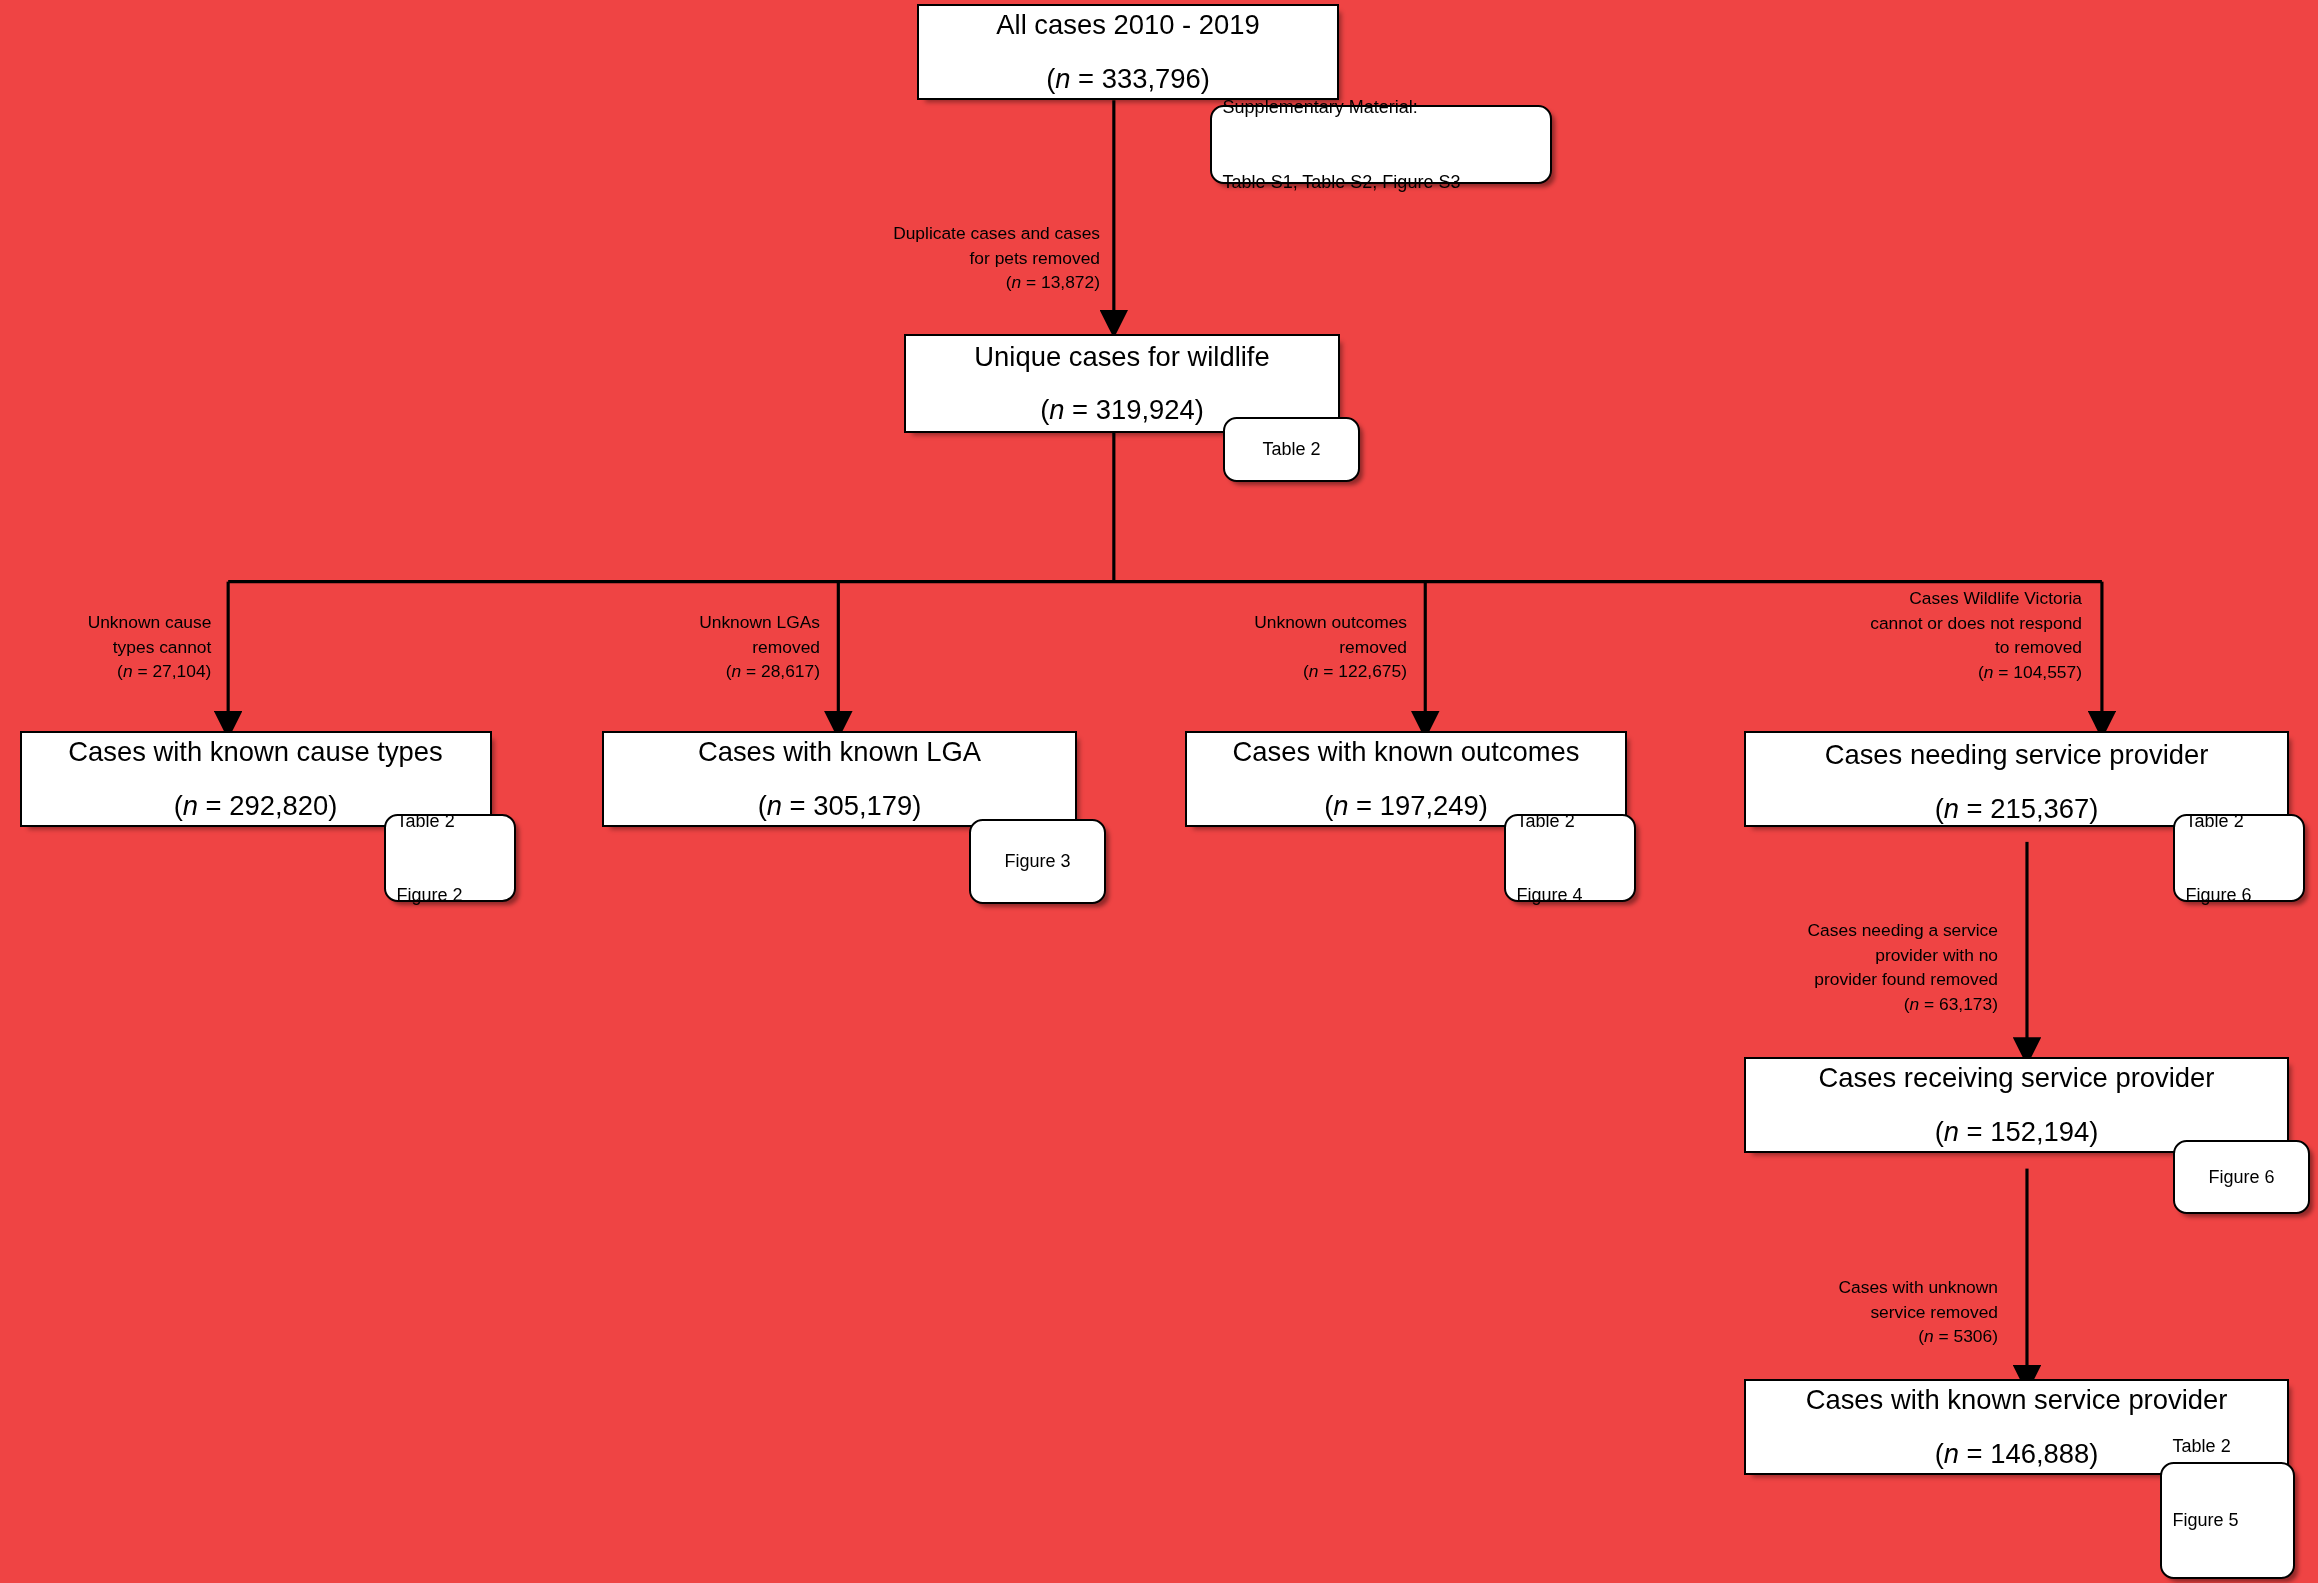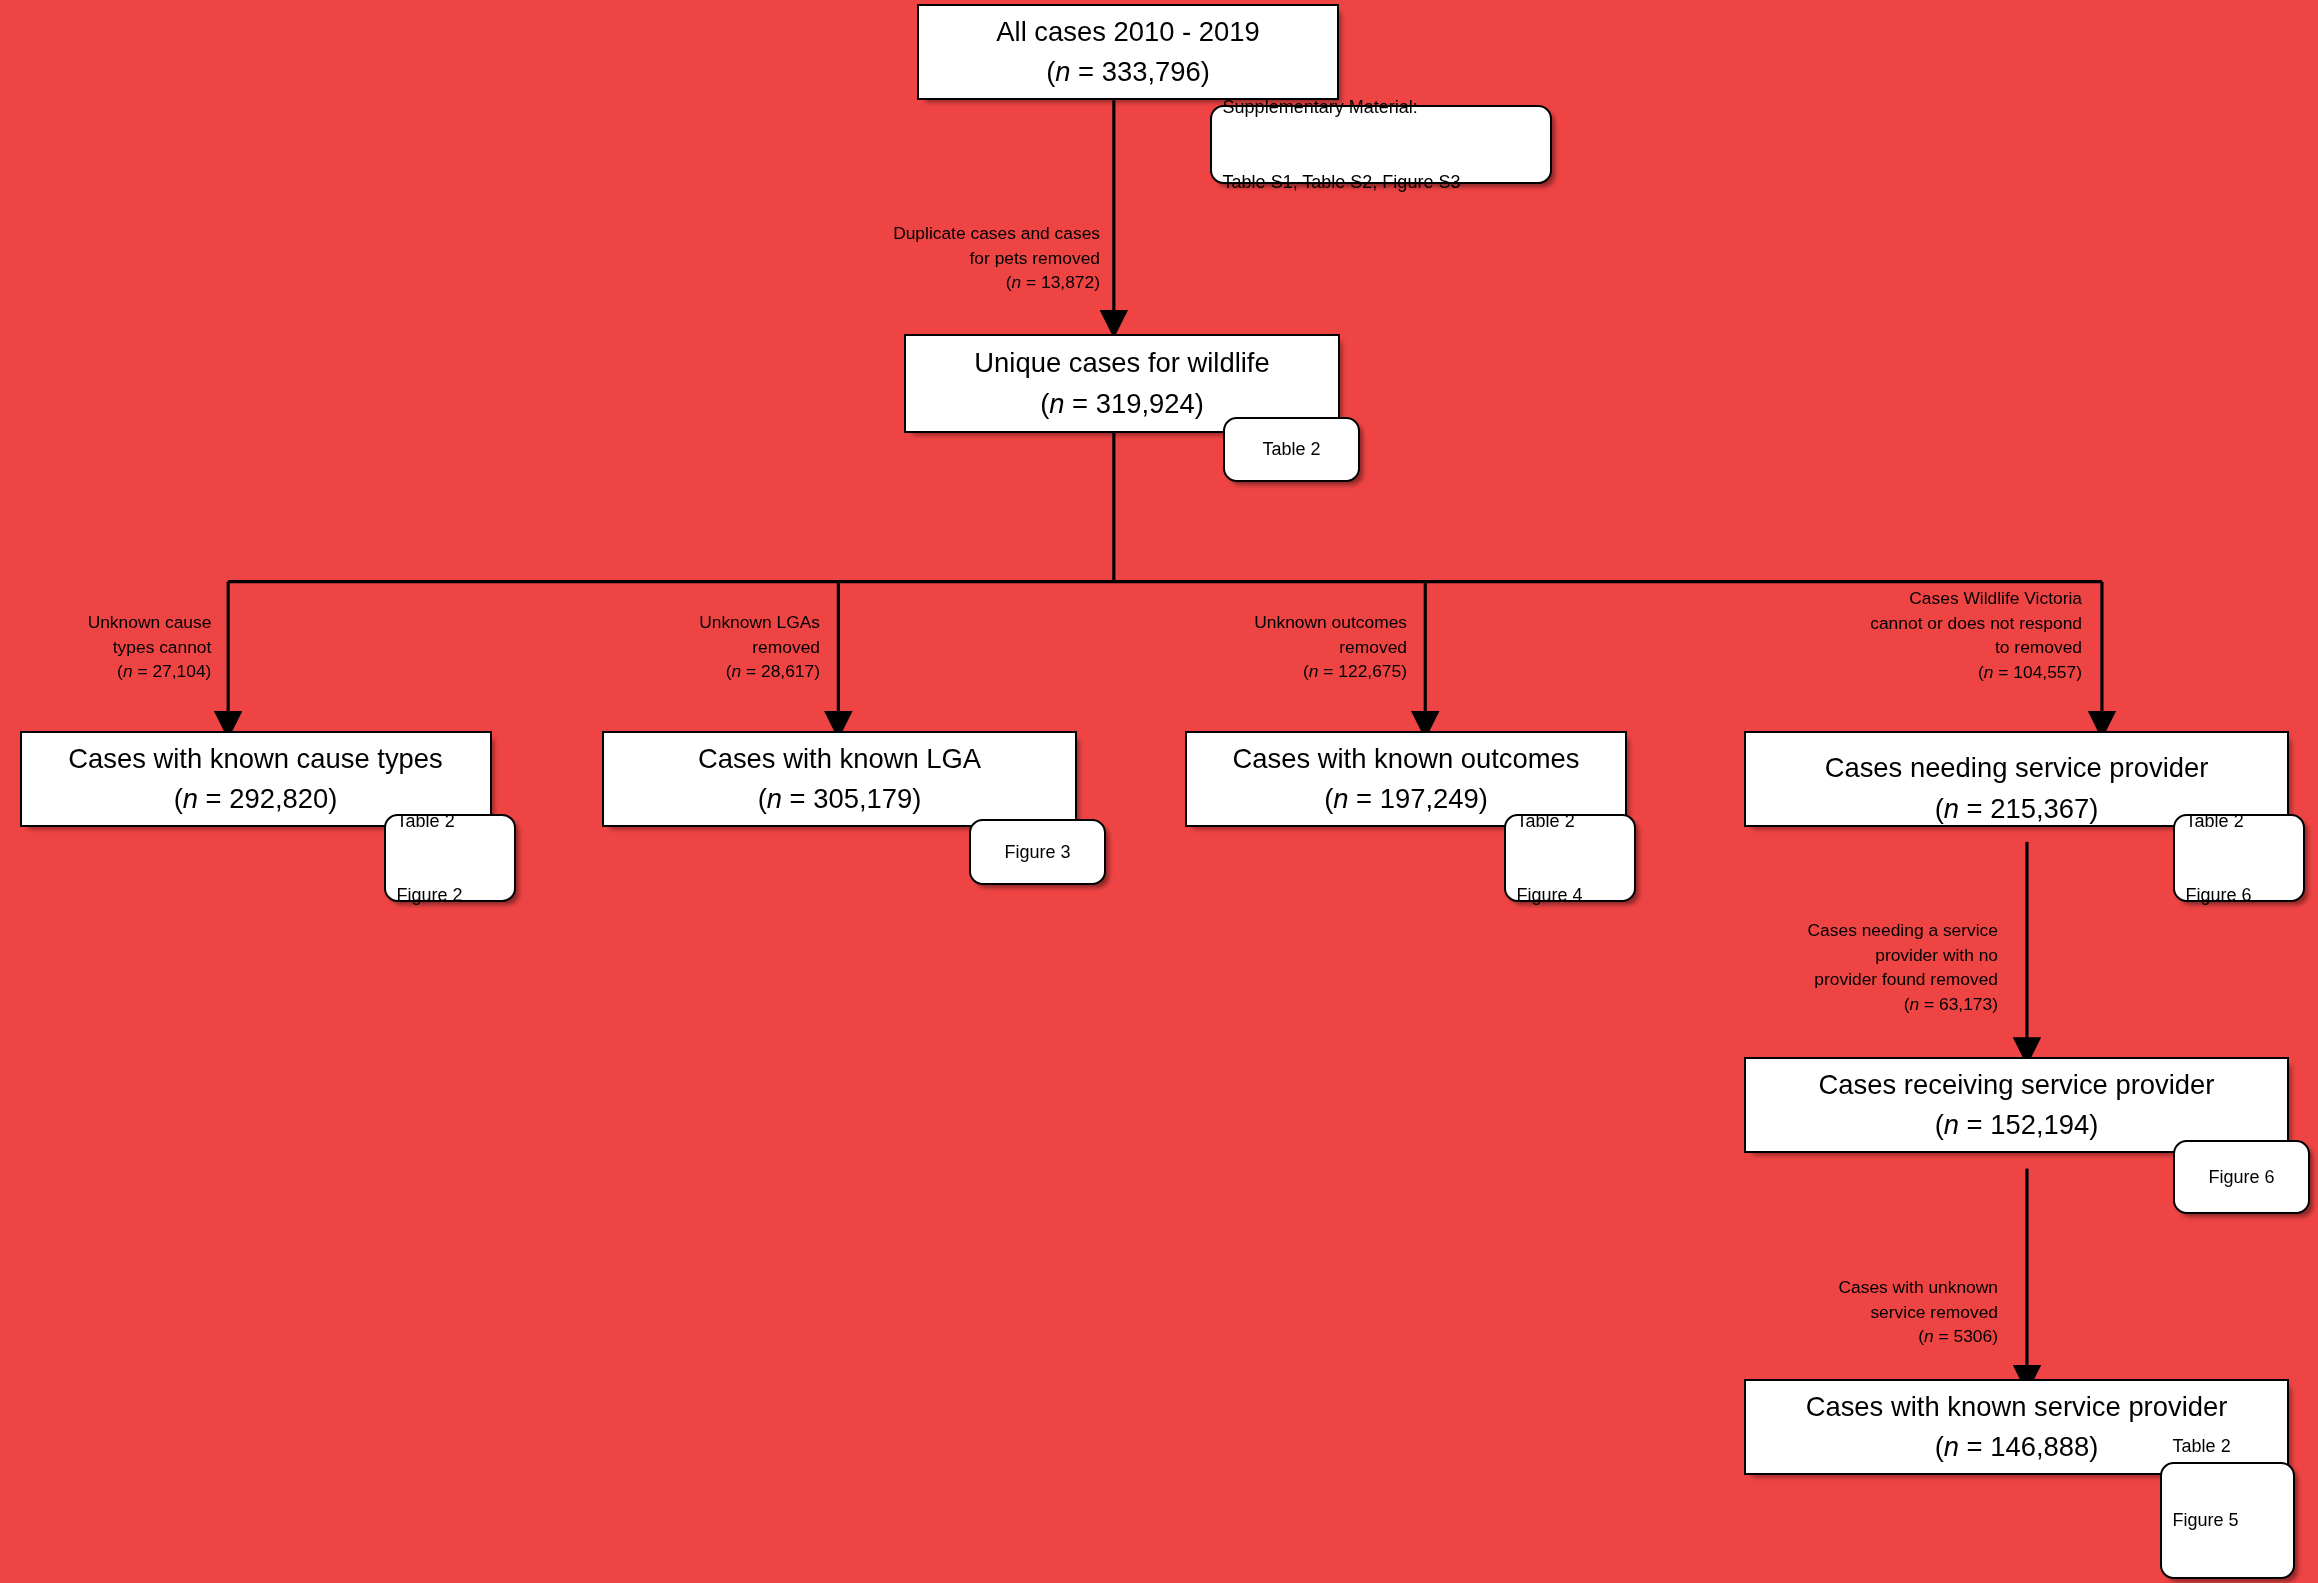--- a/index.html
+++ b/index.html
@@ -43,21 +43,21 @@
   }
   .node-title {
     font-size: 27.4px;
     line-height: 1.18;
     white-space: nowrap;
   }
   .node-count {
     font-size: 27.4px;
     line-height: 1.18;
     white-space: nowrap;
-    margin-top: 8px;
+    margin-top: 21px;
   }
   .node-count .ital {
     font-style: italic;
   }
   
   .tag-box {
     position: absolute;
     box-sizing: border-box;
     background: #ffffff;
     border: 2.6px solid #000000;
@@ -175,21 +175,21 @@
   </div>
   <div class="tag-box" style="left:384px; top:814px; width:132px; height:88px;">
     <div class="tag-line">Table 2</div>
     <div class="tag-line">Figure 2</div>
   </div>
 
   <div class="node-box" style="left:602px; top:731px; width:475px; height:96px;">
     <div class="node-title">Cases with known LGA</div>
     <div class="node-count">(<span class="ital">n</span> = <span>305,179</span>)</div>
   </div>
-  <div class="tag-box centered" style="left:969px; top:819px; width:137px; height:66px;">
+  <div class="tag-box centered" style="left:969px; top:819px; width:137px; height:85px;">
     <div class="tag-line">Figure 3</div>
   </div>
 
   <div class="node-box" style="left:1185px; top:731px; width:442px; height:96px;">
     <div class="node-title">Cases with known outcomes</div>
     <div class="node-count">(<span class="ital">n</span> = <span>197,249</span>)</div>
   </div>
   <div class="tag-box" style="left:1504px; top:814px; width:132px; height:88px;">
     <div class="tag-line">Table 2</div>
     <div class="tag-line">Figure 4</div>

